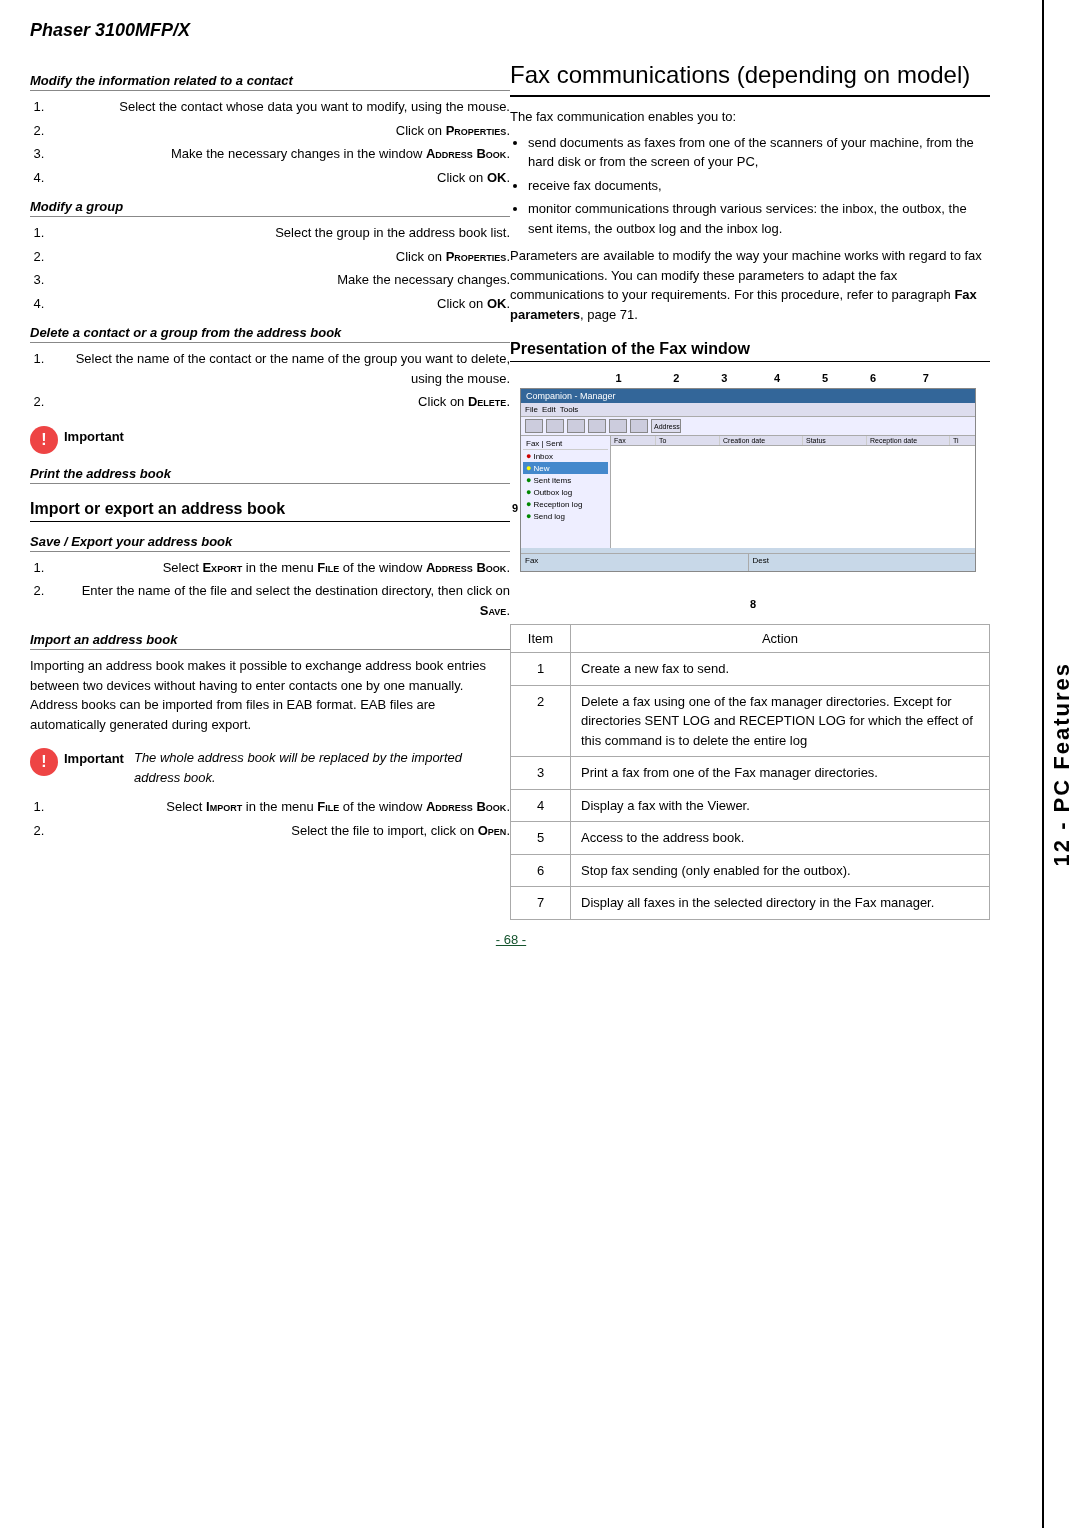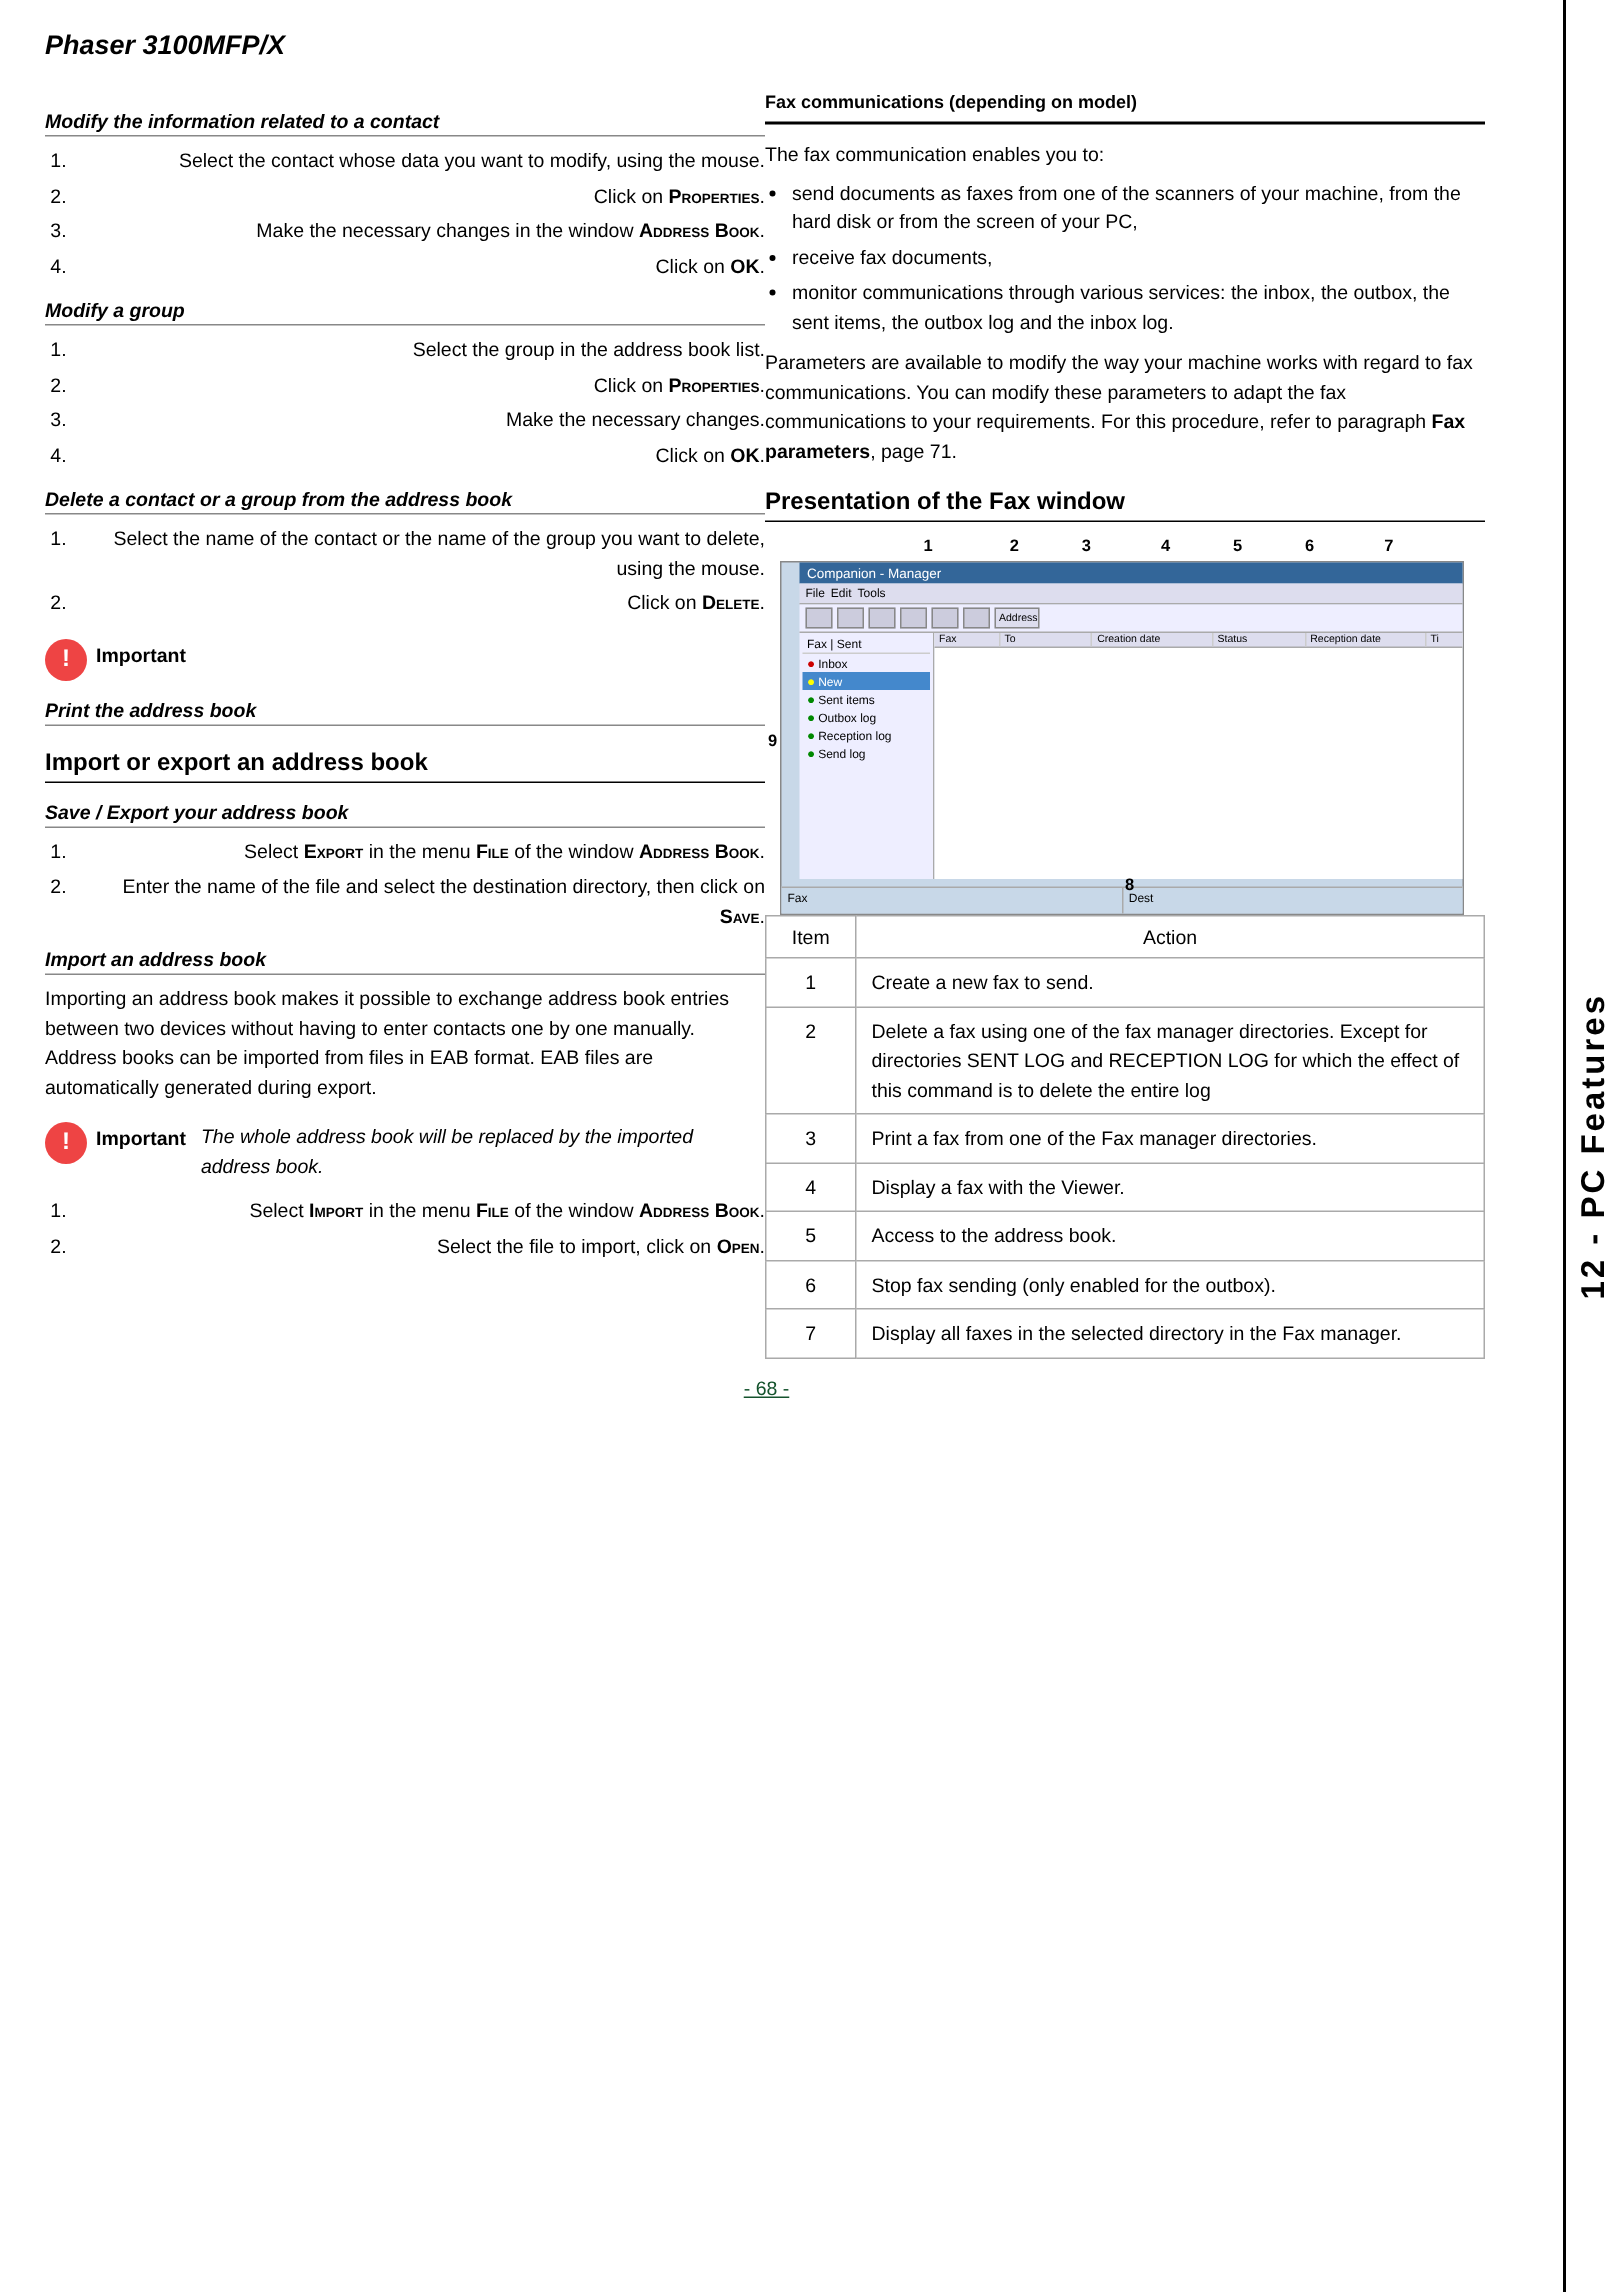--- a/index.html
+++ b/index.html
@@ -134,22 +134,22 @@
     .important-text {
       font-style: italic;
       font-size: 13px;
       line-height: 1.5;
       margin-top: 4px;
     }
     
     .bold { font-weight: bold; }
     
     .right-main-title {
-      font-size: 12px;
-      font-weight: bold;
+      font-size: 24px;
+      font-weight: normal;
       border-bottom: 2px solid #000;
       padding-bottom: 6px;
       margin-bottom: 10px;
     }
     
     .fake-fax {
       width: 95%;
       height: 95%;
       background: #c8d8e8;
       border: 1px solid #888;
@@ -308,21 +308,21 @@
         <div style="position:relative; width:100%; height:240px; margin:8px 0;">
 
           <span style="position:absolute;font-size:11px;font-weight:bold;top:2px;left:22%;">1</span>
           <span style="position:absolute;font-size:11px;font-weight:bold;top:2px;left:34%;">2</span>
           <span style="position:absolute;font-size:11px;font-weight:bold;top:2px;left:44%;">3</span>
           <span style="position:absolute;font-size:11px;font-weight:bold;top:2px;left:55%;">4</span>
           <span style="position:absolute;font-size:11px;font-weight:bold;top:2px;left:65%;">5</span>
           <span style="position:absolute;font-size:11px;font-weight:bold;top:2px;left:75%;">6</span>
           <span style="position:absolute;font-size:11px;font-weight:bold;top:2px;left:86%;">7</span>
 
-          <div class="fake-fax" style="position:absolute;top:18px;left:10px;right:10px;height:236px;padding-left:12px;">
+          <div class="fake-fax" style="position:absolute;top:18px;left:10px;right:10px;height:184px;">
             <div class="fake-fax-titlebar">Companion - Manager</div>
             <div style="background:#dde;border-bottom:1px solid #aaa;padding:2px 4px;font-size:8px;display:flex;gap:4px;">
               <span>File</span>
               <span>Edit</span>
               <span>Tools</span>
             </div>
             <div style="background:#eef;border-bottom:1px solid #aaa;padding:2px 4px;display:flex;gap:3px;align-items:center;">
               <div style="width:18px;height:14px;background:#ccd;border:1px solid #888;"></div>
               <div style="width:18px;height:14px;background:#ccd;border:1px solid #888;"></div>
               <div style="width:18px;height:14px;background:#ccd;border:1px solid #888;"></div>

